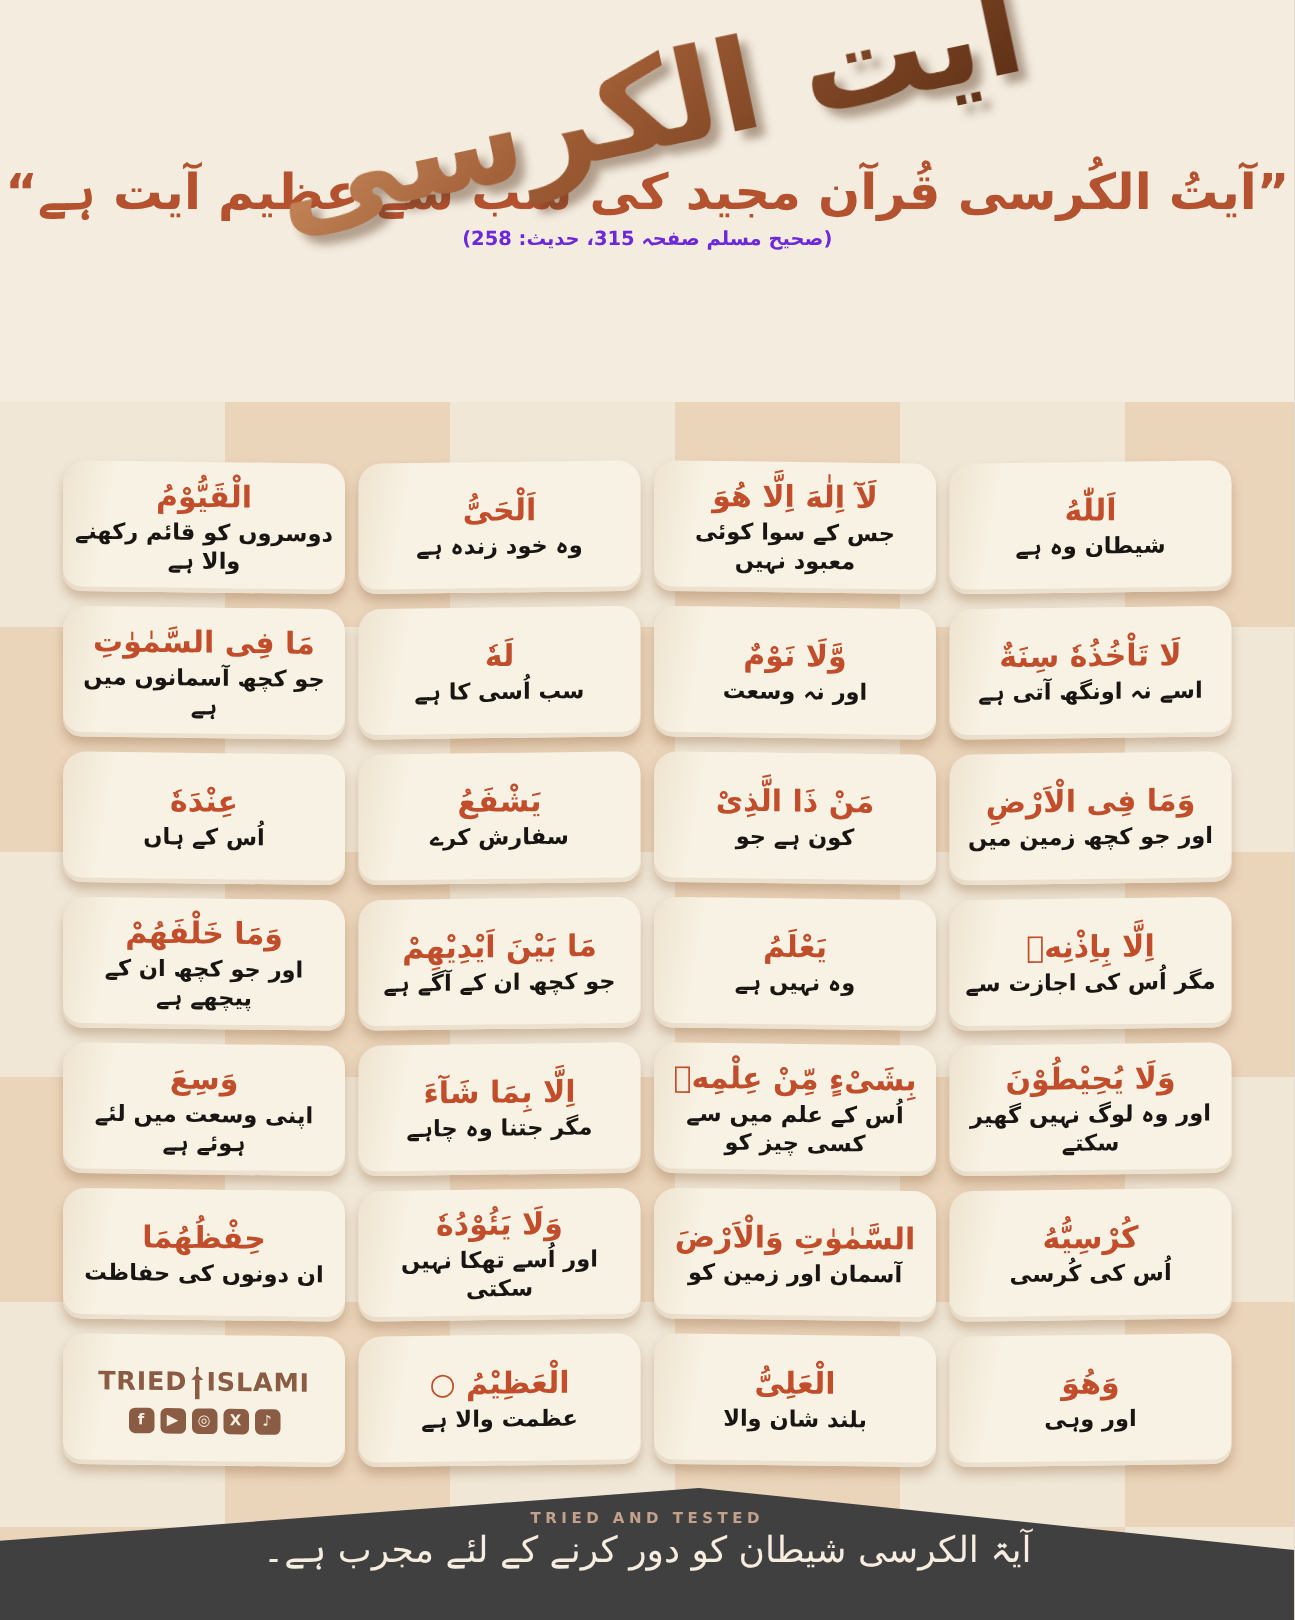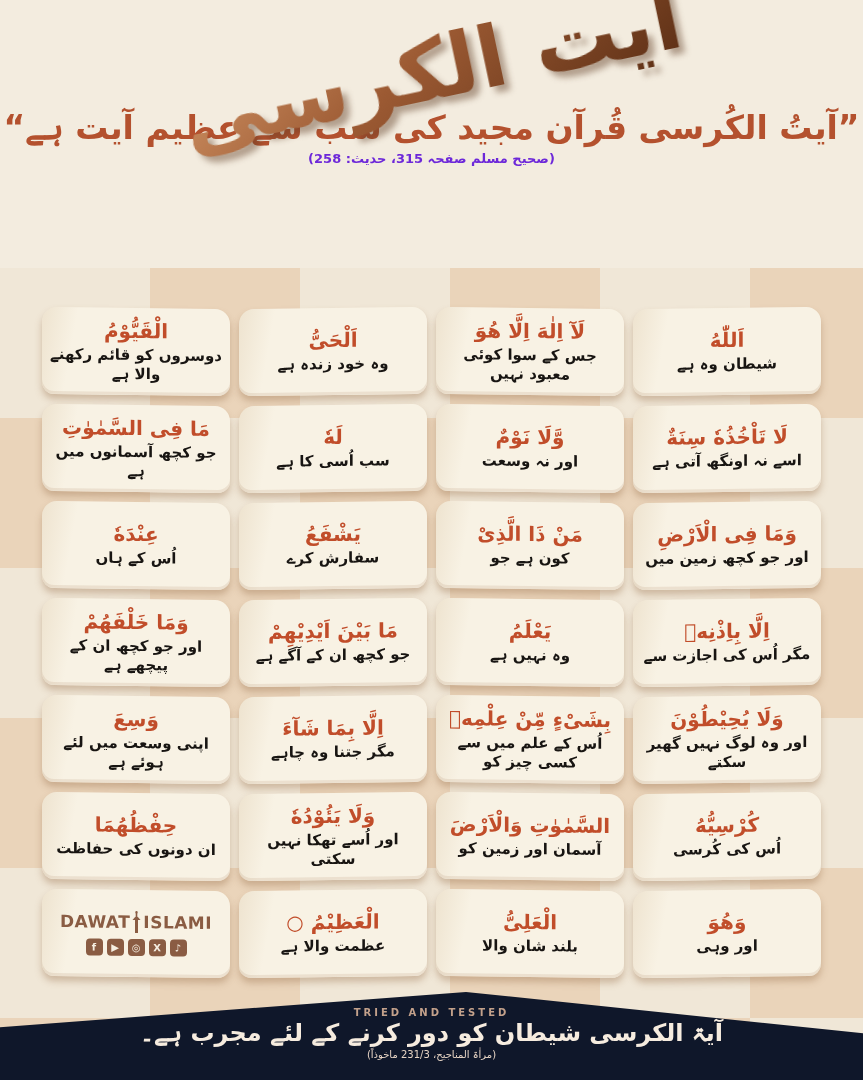--- a/index.html
+++ b/index.html
@@ -51,26 +51,26 @@
 
   .brand{display:flex;align-items:center;justify-content:center;direction:ltr;
          color:#8a5c43;font-weight:bold;font-size:17px;letter-spacing:.5px;}
   .minaret{margin:0 1px;display:inline-flex;}
   .socials{display:flex;gap:4px;margin-top:6px;direction:ltr;justify-content:center;}
   .sicon{width:17px;height:17px;border-radius:4px;background:#8a5c43;color:#f6efe2;
          font-size:10px;font-weight:bold;display:flex;align-items:center;justify-content:center;}
 
   .footer{
     position:absolute;left:0;right:0;bottom:0;height:88px;z-index:3;
-    background:#0f172a;
+    background:#404040;
     clip-path:polygon(0 40%,54% 0,100% 47%,100% 100%,0 100%);
     text-align:center;color:#f6ecdf;
   }
   .footer-label{margin-top:15px;font-size:10px;font-weight:bold;letter-spacing:3px;color:#c3a18b;}
-  .footer-text{font-size:24px;font-weight:bold;margin-top:1px;direction:rtl;}
+  .footer-text{font-size:24px;font-weight:normal;margin-top:1px;direction:rtl;}
   .footer-ref{font-size:10px;margin-top:2px;color:#e6d4c4;direction:rtl;}
 </style>
 </head>
 <body>
 
 <div class="poster">
 
   <div class="pattern"></div>
 
   <div class="header">
@@ -184,21 +184,21 @@
       <div class="card">
         <div class="arabic">الْعَلِیُّ</div>
         <div class="urdu">بلند شان والا</div>
       </div>
       <div class="card">
         <div class="arabic">الْعَظِیْمُ ○</div>
         <div class="urdu">عظمت والا ہے</div>
       </div>
       <div class="card" id="logo-card">
       <div class="brand">
-        <span>DAWAT</span>
+        <span>TRIED</span>
         <span class="minaret">
           <svg width="11" height="22" viewBox="0 0 11 22">
             <rect x="4" y="9" width="3" height="13" fill="#8a5c43"></rect>
             <path d="M1.5 9 L5.5 4.5 L9.5 9 Z" fill="#8a5c43"></path>
             <rect x="4.7" y="1.5" width="1.6" height="3.5" fill="#8a5c43"></rect>
             <circle cx="5.5" cy="1.3" r="1.2" fill="#8a5c43"></circle>
           </svg>
         </span>
         <span>ISLAMI</span>
       </div>
@@ -208,16 +208,15 @@
           <span class="sicon">◎</span>
           <span class="sicon">X</span>
           <span class="sicon">♪</span>
         </div>
     </div>
     </div>
 
   <div class="footer">
     <div class="footer-label">TRIED AND TESTED</div>
     <div class="footer-text">آیۃ الکرسی شیطان کو دور کرنے کے لئے مجرب ہے۔</div>
-    <div class="footer-ref">(مراٰۃ المناجیح، 231/3 ماخوذاً)</div>
   </div>
 
 </div>
 
 </body></html>

